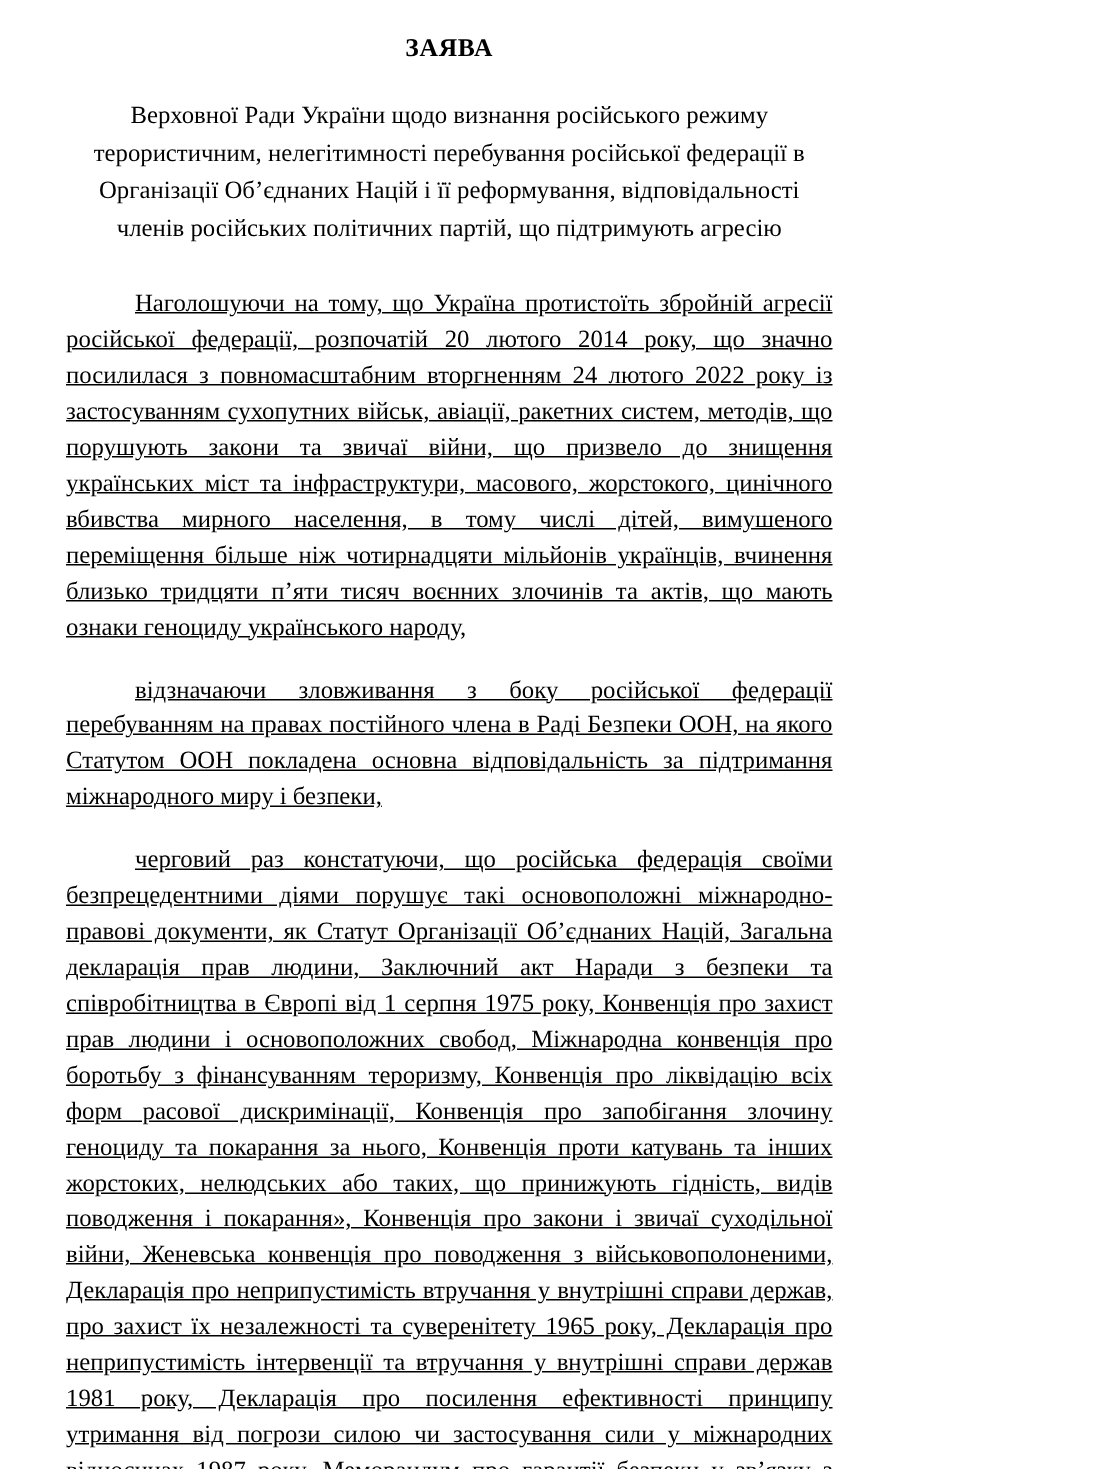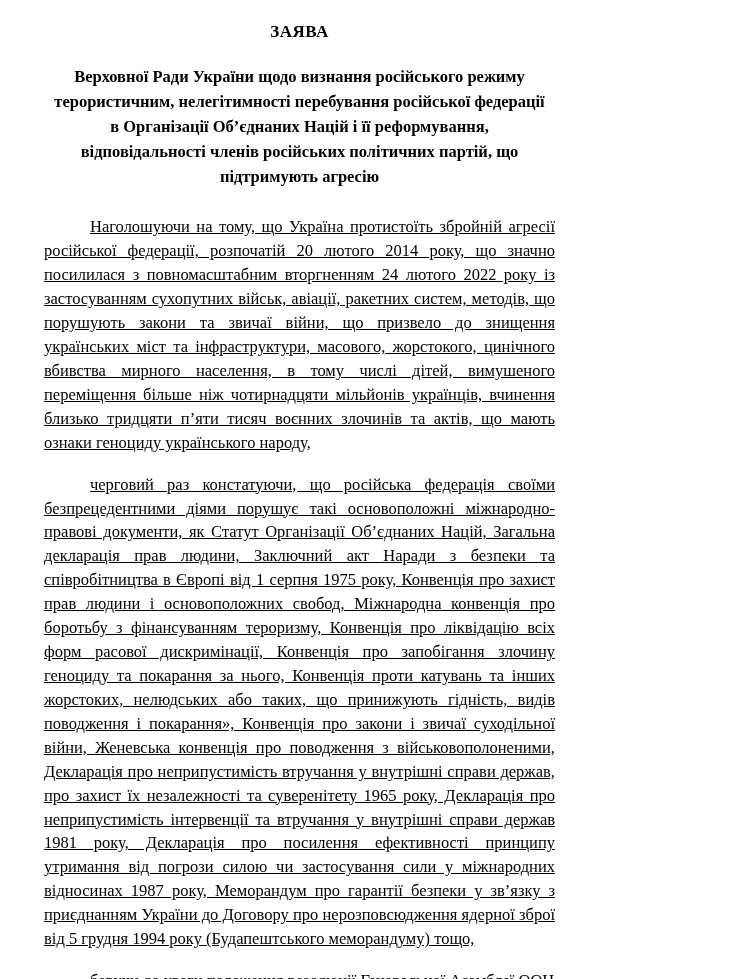--- a/index.html
+++ b/index.html
@@ -22,21 +22,21 @@
   }
   .doc-title {
     text-align: center;
     font-weight: bold;
     font-size: 17px;
     letter-spacing: 0.5px;
     margin: 4px 0 22px 0;
   }
   .doc-subtitle {
     text-align: center;
-    font-weight: bold;
+    font-weight: normal;
     font-size: 16.5px;
     line-height: 1.52;
     margin: 0 8px 26px 8px;
   }
   .para {
     text-align: justify;
     text-justify: inter-word;
     font-size: 16.5px;
     line-height: 1.45;
     margin: 0 0 18px 0;
@@ -52,17 +52,18 @@
 <body>
 
 <div class="page">
 
   <div class="doc-title">ЗАЯВА</div>
 
   <div class="doc-subtitle">Верховної Ради України щодо визнання російського режиму терористичним, нелегітимності перебування російської федерації в Організації Об’єднаних Націй і її реформування, відповідальності членів російських політичних партій, що підтримують агресію</div>
 
   <div class="body-text">
     <p class="para">Наголошуючи на тому, що Україна протистоїть збройній агресії російської федерації, розпочатій 20 лютого 2014 року, що значно посилилася з повномасштабним вторгненням 24 лютого 2022 року із застосуванням сухопутних військ, авіації, ракетних систем, методів, що порушують закони та звичаї війни, що призвело до знищення українських міст та інфраструктури, масового, жорстокого, цинічного вбивства мирного населення, в тому числі дітей, вимушеного переміщення більше ніж чотирнадцяти мільйонів українців, вчинення близько тридцяти п’яти тисяч воєнних злочинів та актів, що мають ознаки геноциду українського народу,</p>
+    <p class="para">відзначаючи зловживання з боку російської федерації перебуванням на правах постійного члена в Раді Безпеки ООН, на якого Статутом ООН покладена основна відповідальність за підтримання міжнародного миру і безпеки,</p>
     <p class="para">черговий раз констатуючи, що російська федерація своїми безпрецедентними діями порушує такі основоположні міжнародно-правові документи, як Статут Організації Об’єднаних Націй, Загальна декларація прав людини, Заключний акт Наради з безпеки та співробітництва в Європі від 1 серпня 1975 року, Конвенція про захист прав людини і основоположних свобод, Міжнародна конвенція про боротьбу з фінансуванням тероризму, Конвенція про ліквідацію всіх форм расової дискримінації, Конвенція про запобігання злочину геноциду та покарання за нього, Конвенція проти катувань та інших жорстоких, нелюдських або таких, що принижують гідність, видів поводження і покарання», Конвенція про закони і звичаї суходільної війни, Женевська конвенція про поводження з військовополоненими, Декларація про неприпустимість втручання у внутрішні справи держав, про захист їх незалежності та суверенітету 1965 року, Декларація про неприпустимість інтервенції та втручання у внутрішні справи держав 1981 року, Декларація про посилення ефективності принципу утримання від погрози силою чи застосування сили у міжнародних відносинах 1987 року, Меморандум про гарантії безпеки у зв’язку з приєднанням України до Договору про нерозповсюдження ядерної зброї від 5 грудня 1994 року (Будапештського меморандуму) тощо,</p>
     <p class="para">беручи до уваги положення резолюції Генеральної Асамблеї ООН</p>
   </div>
 
 </div>
 
 </body></html>

